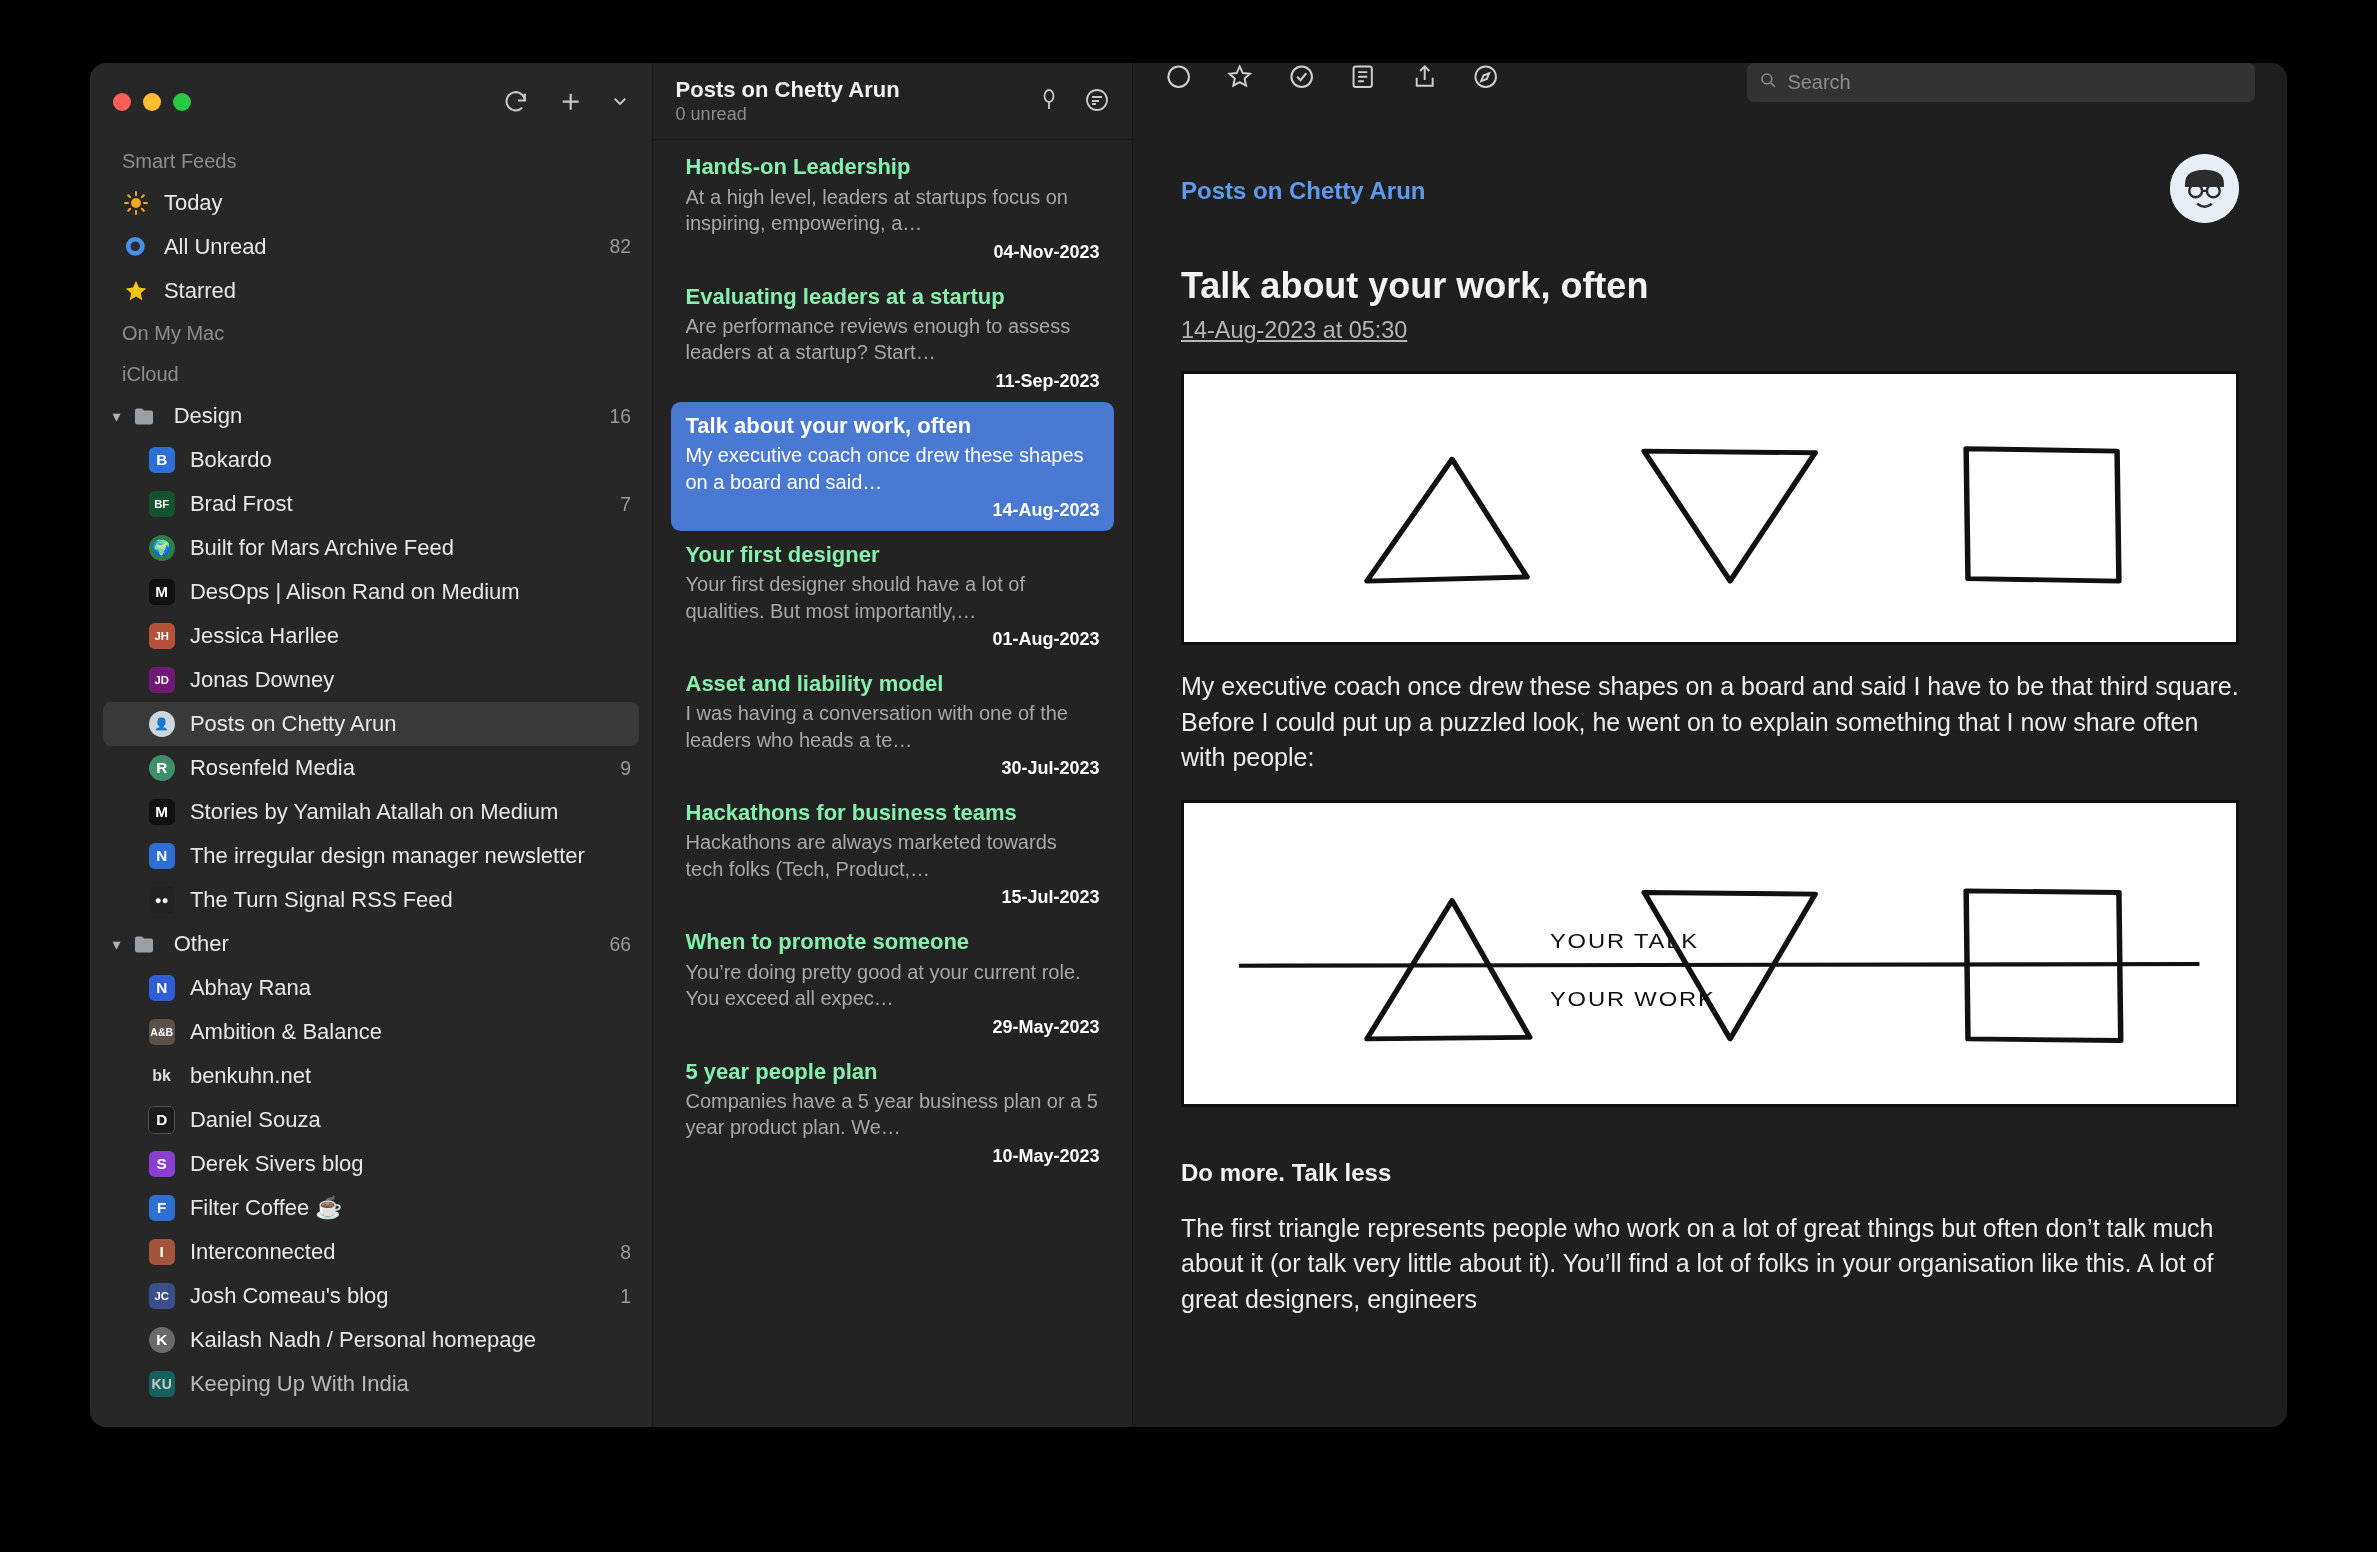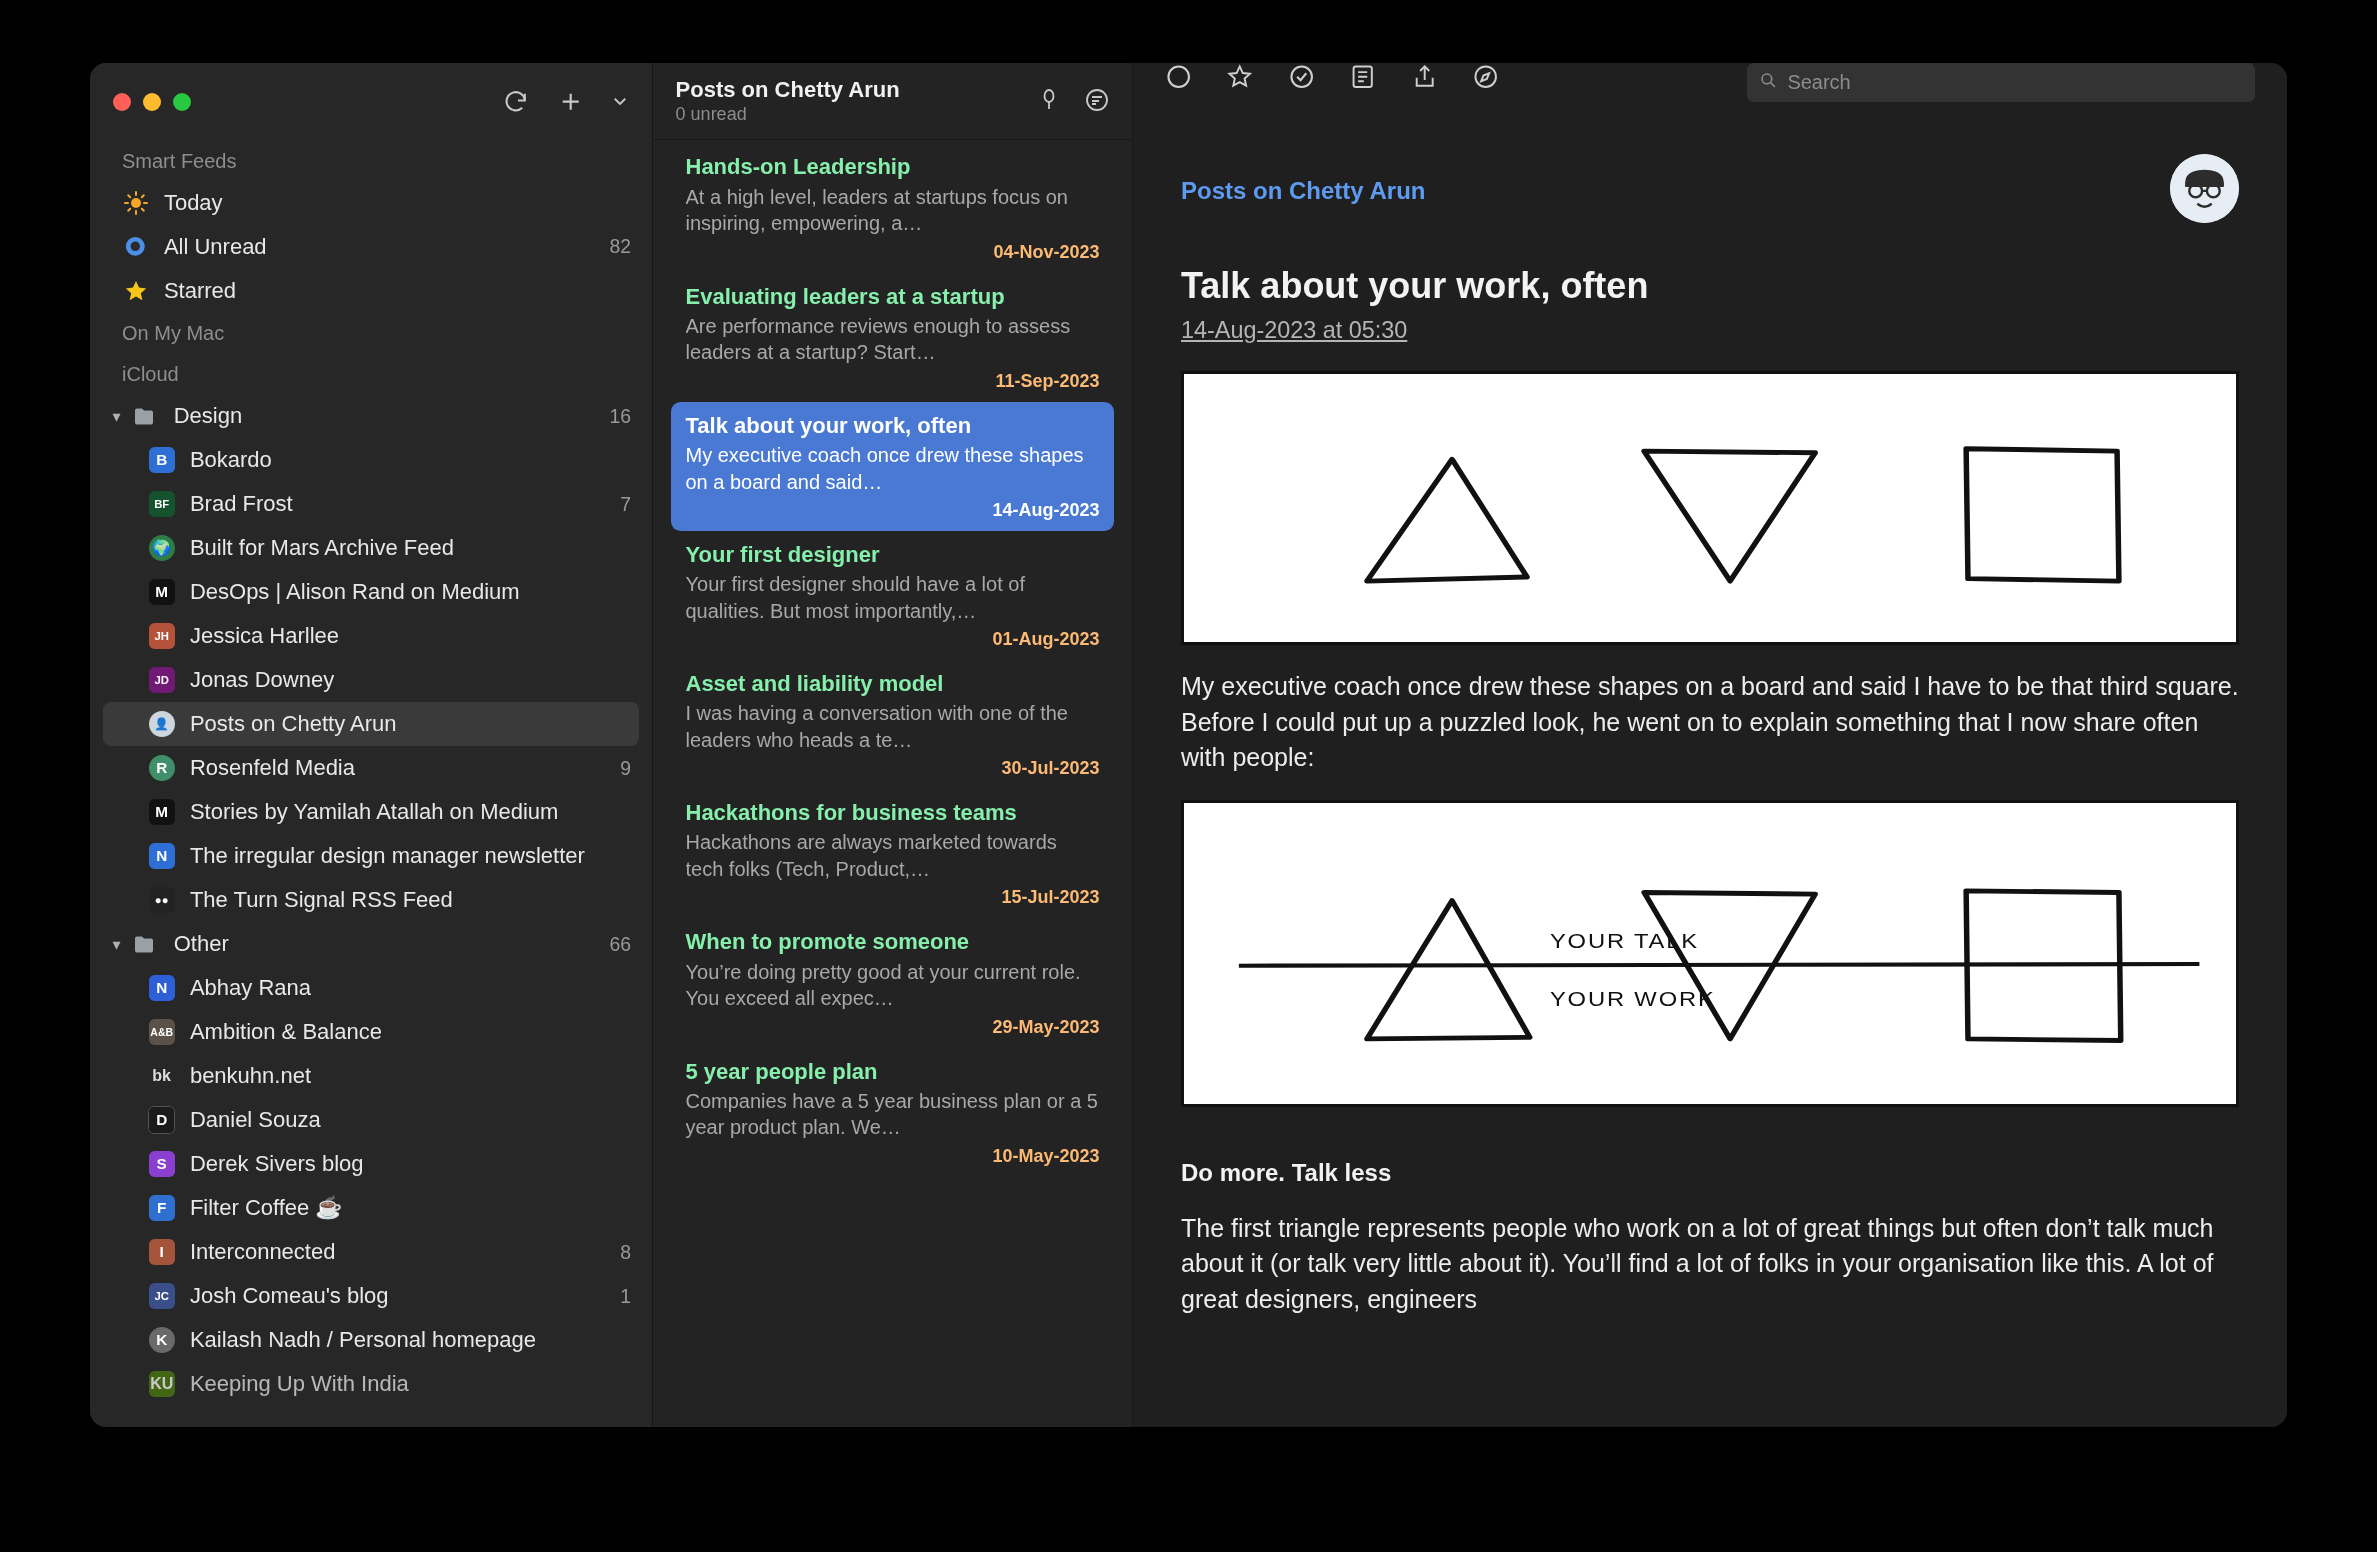--- a/index.html
+++ b/index.html
@@ -178,21 +178,21 @@
   .article .a-snippet {
     font-size: 20px;
     color: #a8a8a8;
     line-height: 1.33;
     max-height: 55px;
     overflow: hidden;
   }
   .article .a-date {
     font-size: 18px;
     font-weight: 700;
-    color: #fdba74;
+    color: #ffffff;
     text-align: right;
     margin-top: 4.8px;
   }
   .article.sel .a-title, .article.sel .a-snippet, .article.sel .a-date { color: #fff; }
 
   
   .reader {
     flex: 1;
     background: #1f1f1f;
     height: 100%;
@@ -512,21 +512,21 @@
     </div>
     <div class="row child">
       <span class="ico">
           <span class="chip" style="background:#6a6a6a;border-radius:50%">K</span>
         </span>
       <span class="label">Kailash Nadh / Personal homepage</span>
       <span class="count"></span>
     </div>
     <div class="row child" style="opacity:.75">
       <span class="ico">
-          <span class="chip" style="background:#4d7c0f;font-size:16px">KU</span>
+          <span class="chip" style="background:#0f766e;font-size:14px">KU</span>
         </span>
       <span class="label">Keeping Up With India</span>
       <span class="count"></span>
     </div>
   </div>
 
   <div class="list-col">
     <div class="list-head">
       <div>
         <div class="list-head-title">Posts on Chetty Arun</div>

